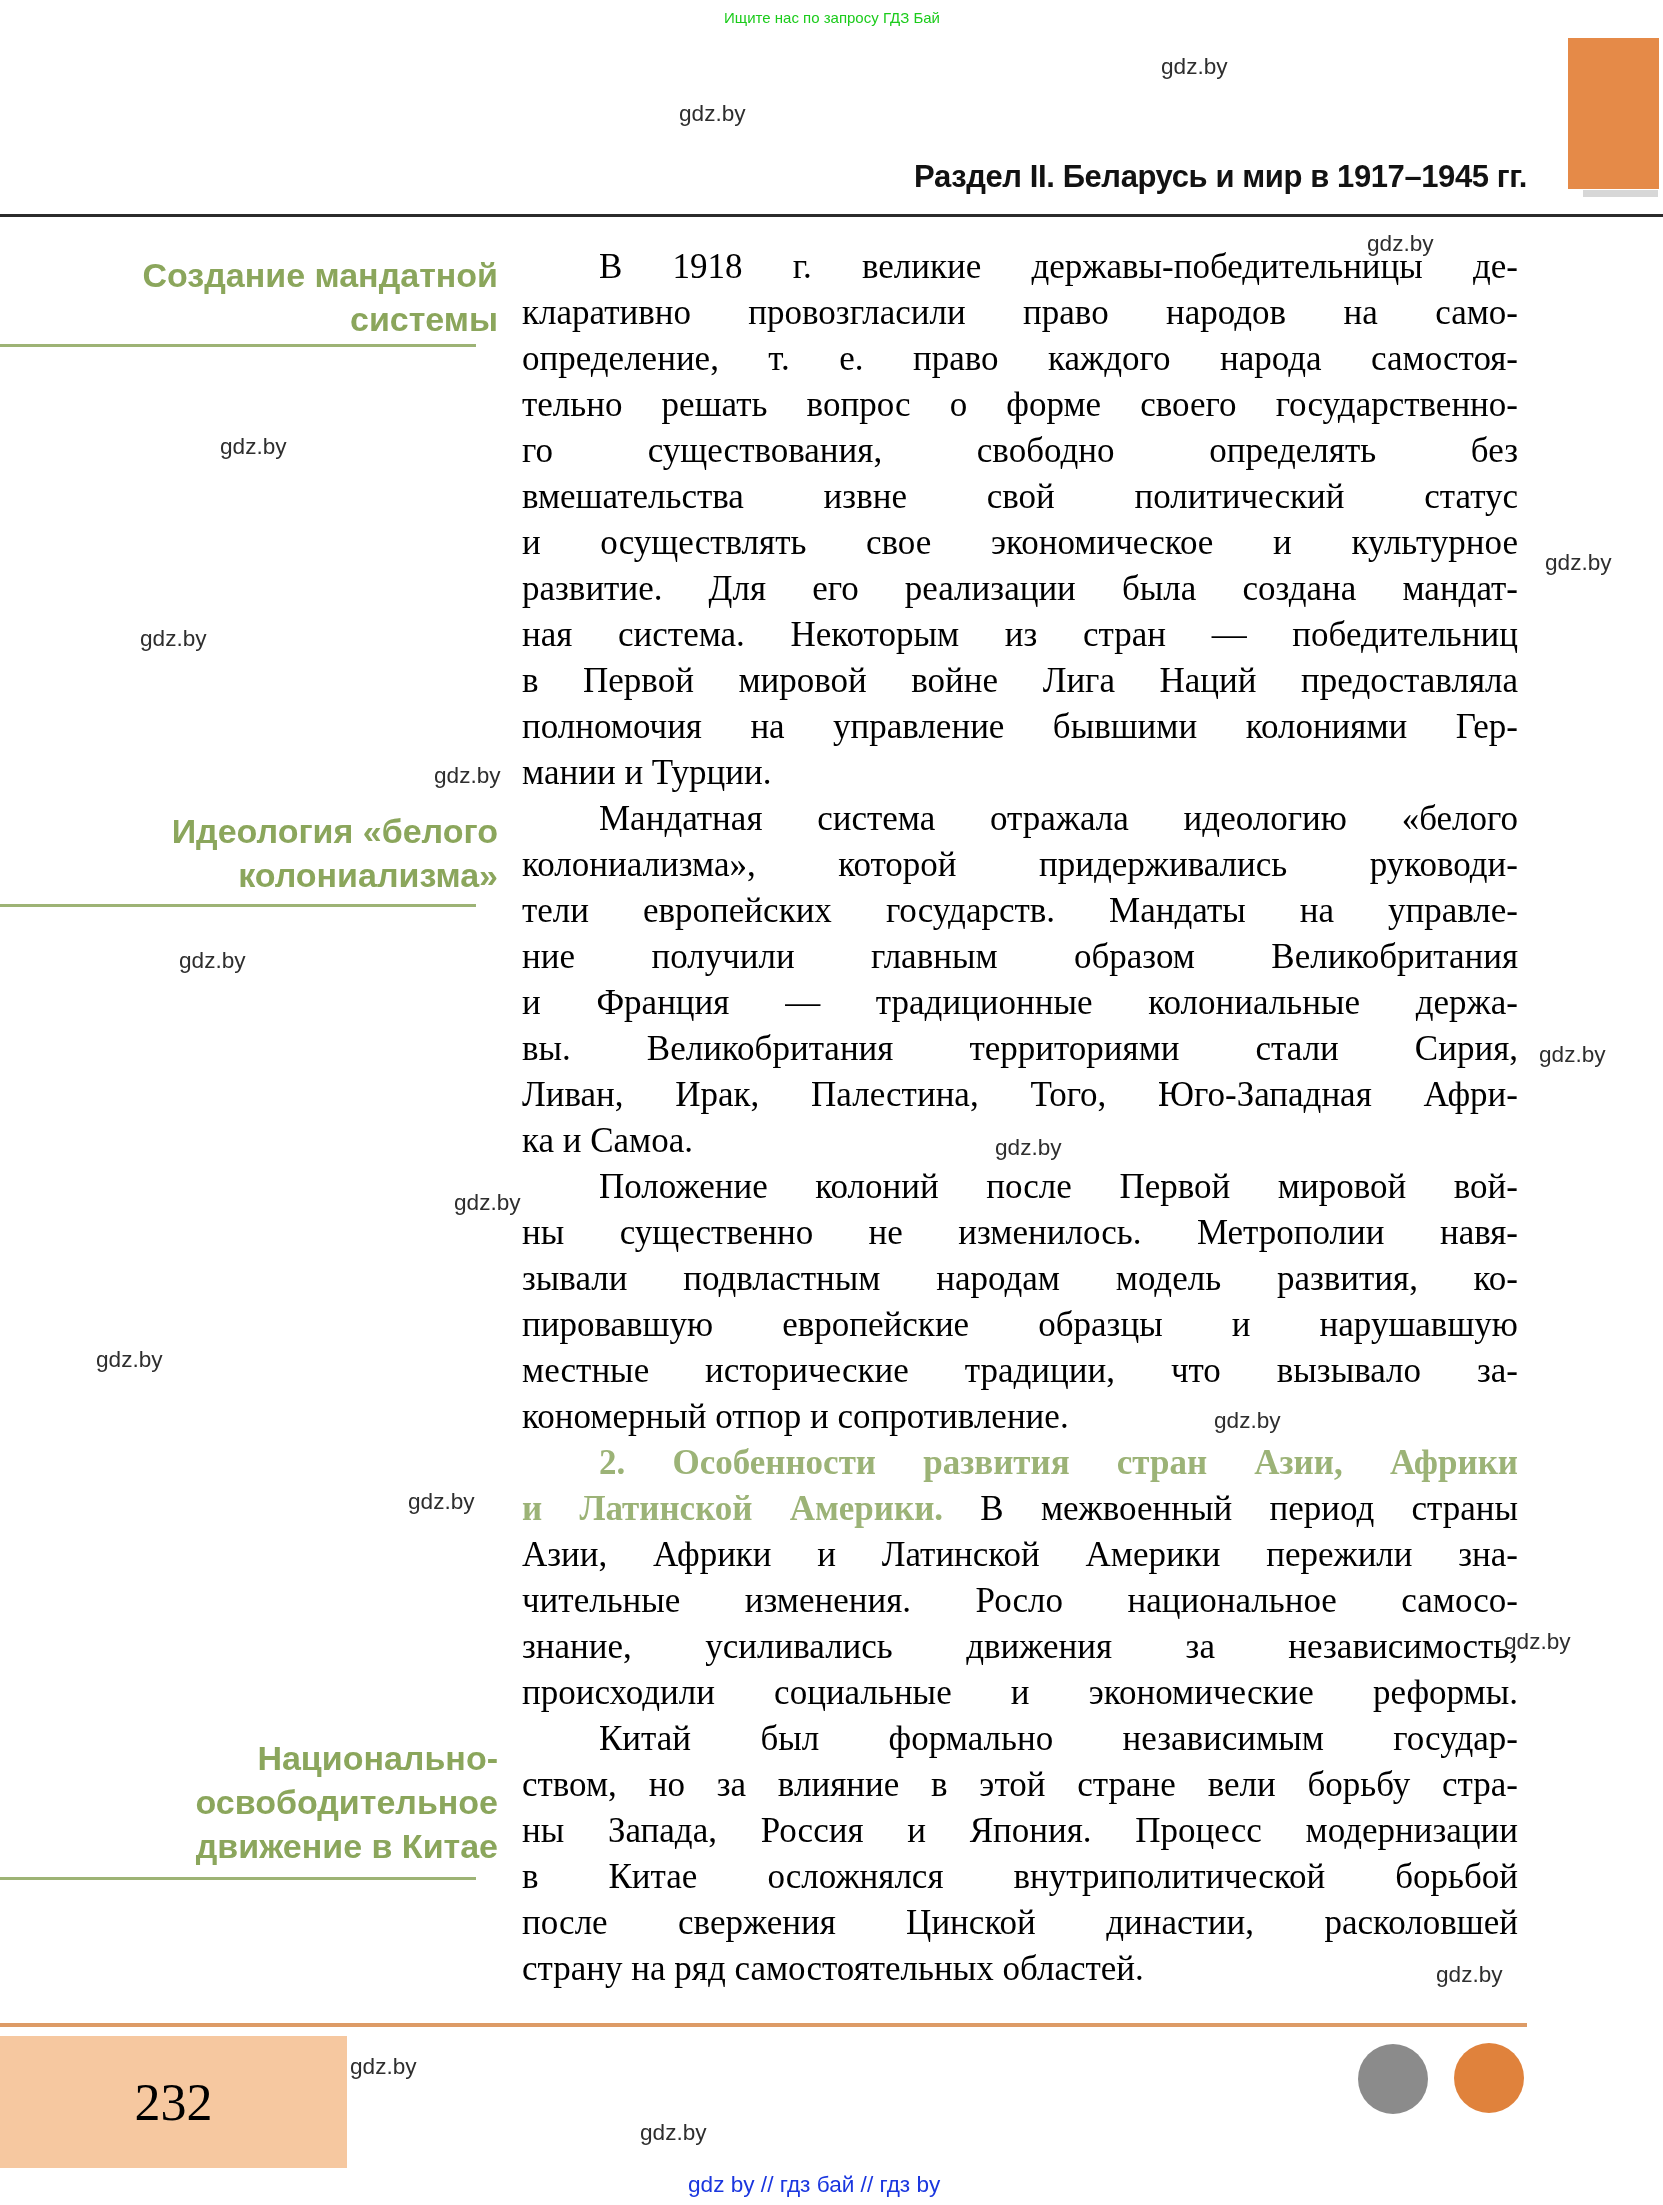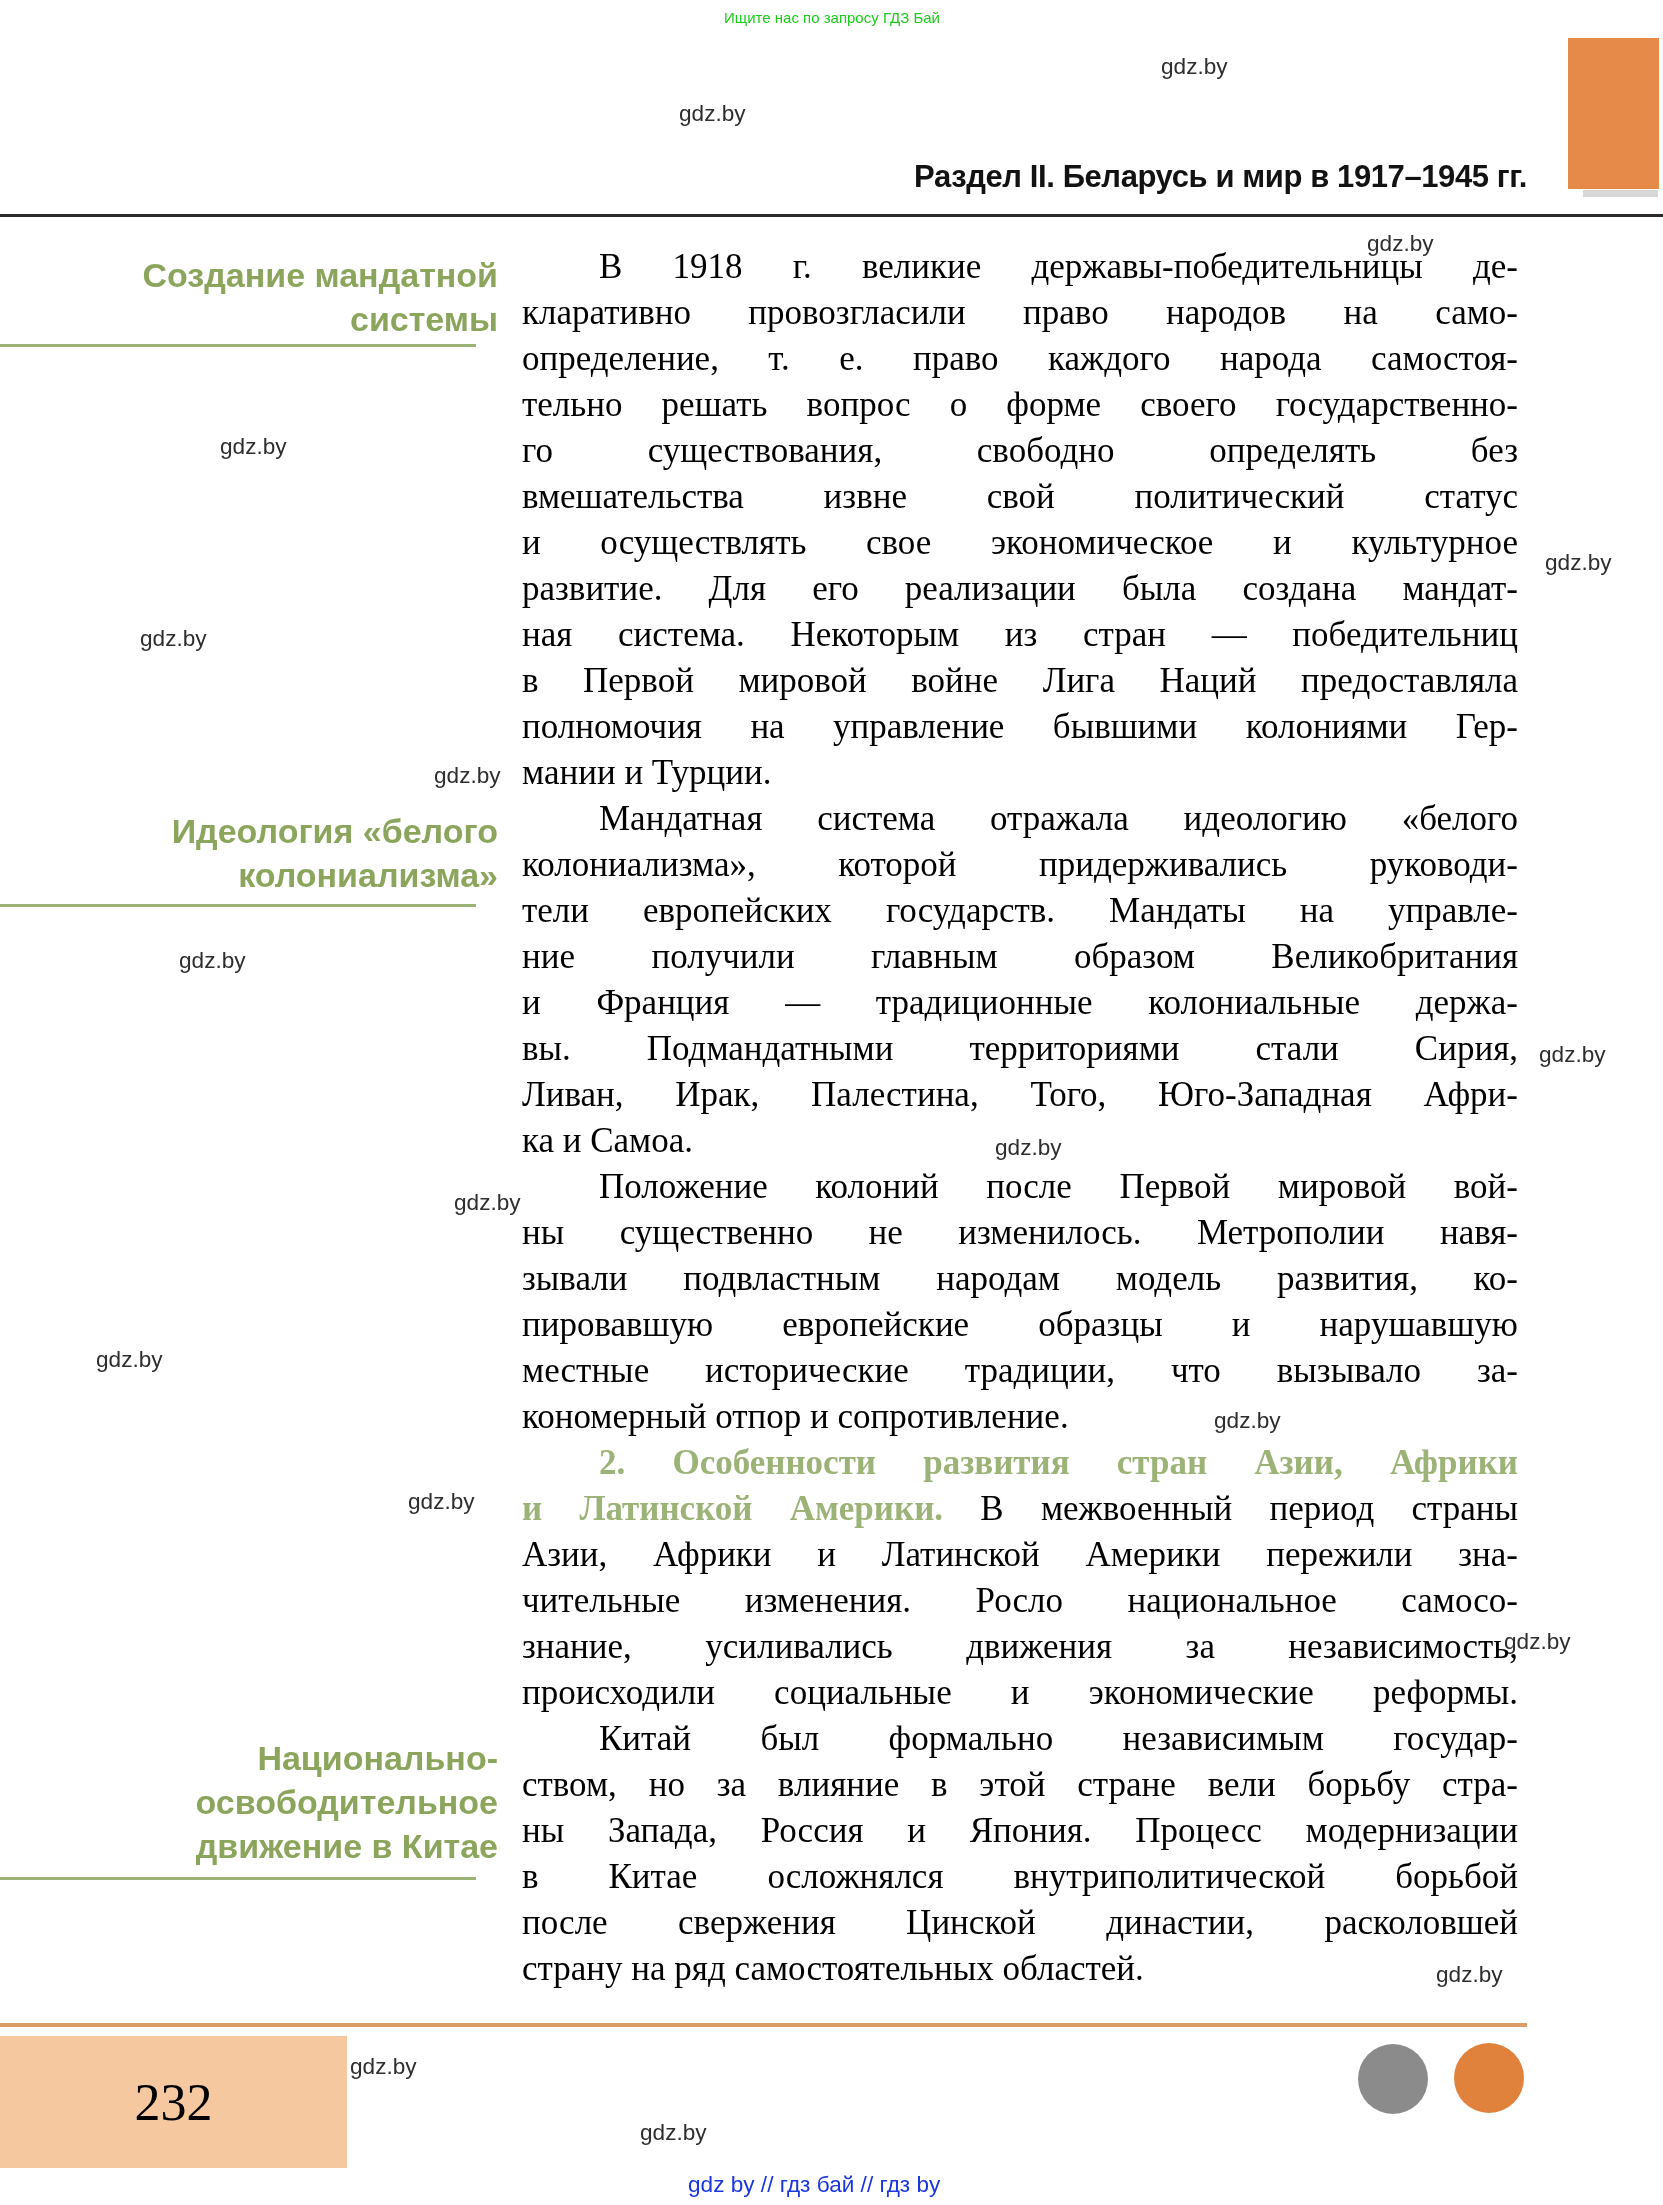--- a/index.html
+++ b/index.html
@@ -105,21 +105,21 @@
       <div class="line"><span>развитие. Для его реализации была создана </span><span class="it">мандат-</span></div>
       <div class="line"><span class="it">ная система</span><span>. Некоторым из стран — победительниц</span></div>
       <div class="line"><span>в Первой мировой войне </span><span class="it">Лига Наций</span><span> предоставляла</span></div>
       <div class="line"><span>полномочия на управление бывшими колониями Гер-</span></div>
       <div class="line end"><span>мании и Турции.</span></div>
       <div class="line first"><span>Мандатная система отражала идеологию «белого</span></div>
       <div class="line"><span>колониализма», которой придерживались руководи-</span></div>
       <div class="line"><span>тели европейских государств. Мандаты на управле-</span></div>
       <div class="line"><span>ние получили главным образом Великобритания</span></div>
       <div class="line"><span>и Франция — традиционные колониальные держа-</span></div>
-      <div class="line"><span>вы. Подмандатными территориями стали Сирия,</span></div>
+      <div class="line"><span>вы. Великобритания территориями стали Сирия,</span></div>
       <div class="line"><span>Ливан, Ирак, Палестина, Того, Юго-Западная Афри-</span></div>
       <div class="line end"><span>ка и Самоа.</span></div>
       <div class="line first"><span>Положение колоний после Первой мировой вой-</span></div>
       <div class="line"><span>ны существенно не изменилось. Метрополии навя-</span></div>
       <div class="line"><span>зывали подвластным народам модель развития, ко-</span></div>
       <div class="line"><span>пировавшую европейские образцы и нарушавшую</span></div>
       <div class="line"><span>местные исторические традиции, что вызывало за-</span></div>
       <div class="line end"><span>кономерный отпор и сопротивление.</span></div>
       <div class="line first"><span class="lead">2. Особенности развития стран Азии, Африки</span></div>
       <div class="line"><span class="lead">и Латинской Америки.</span><span> В межвоенный период страны</span></div>

